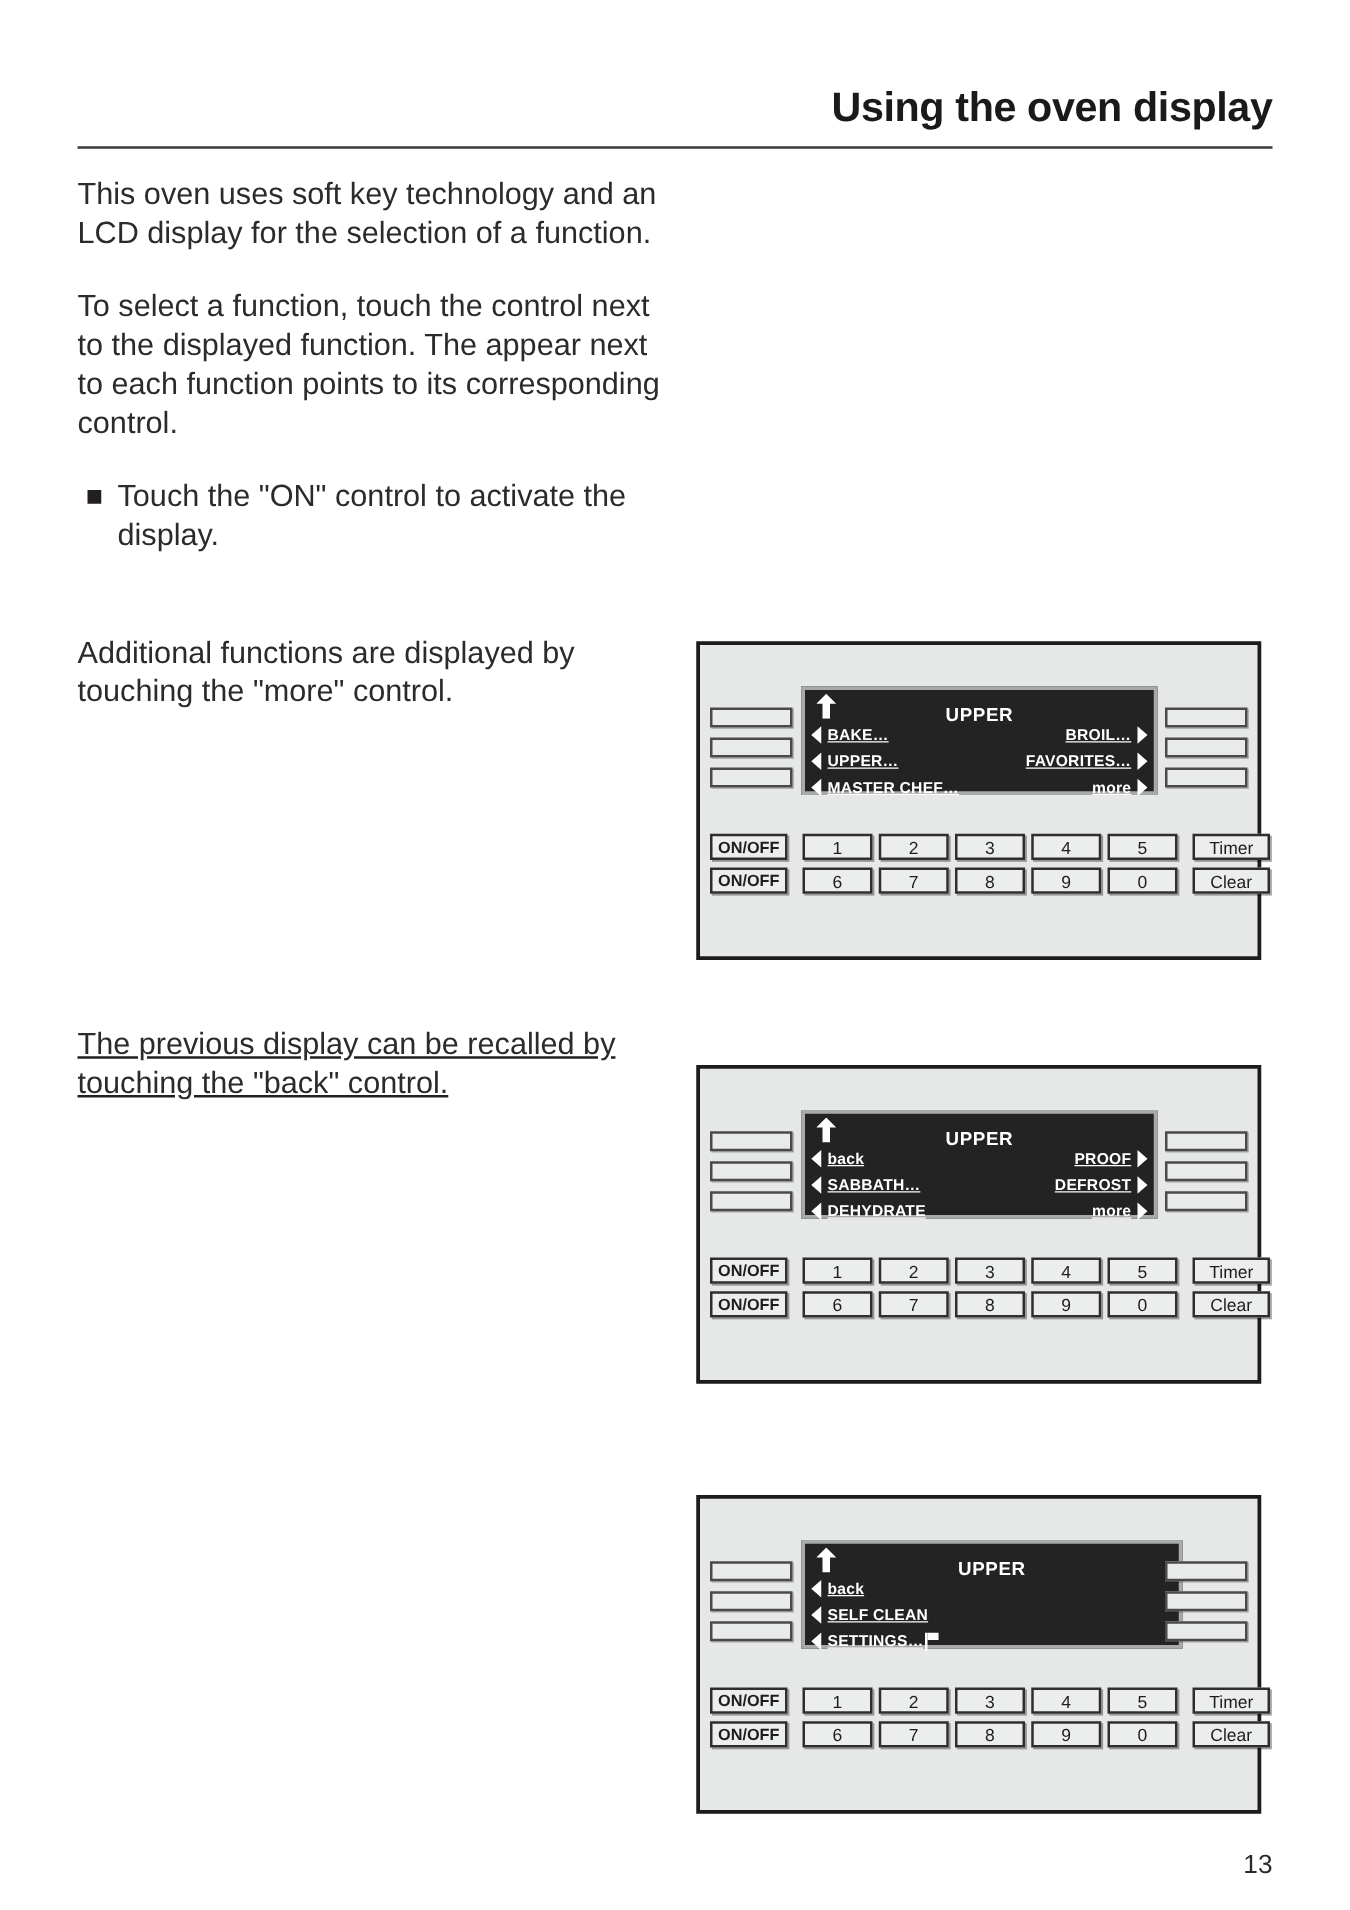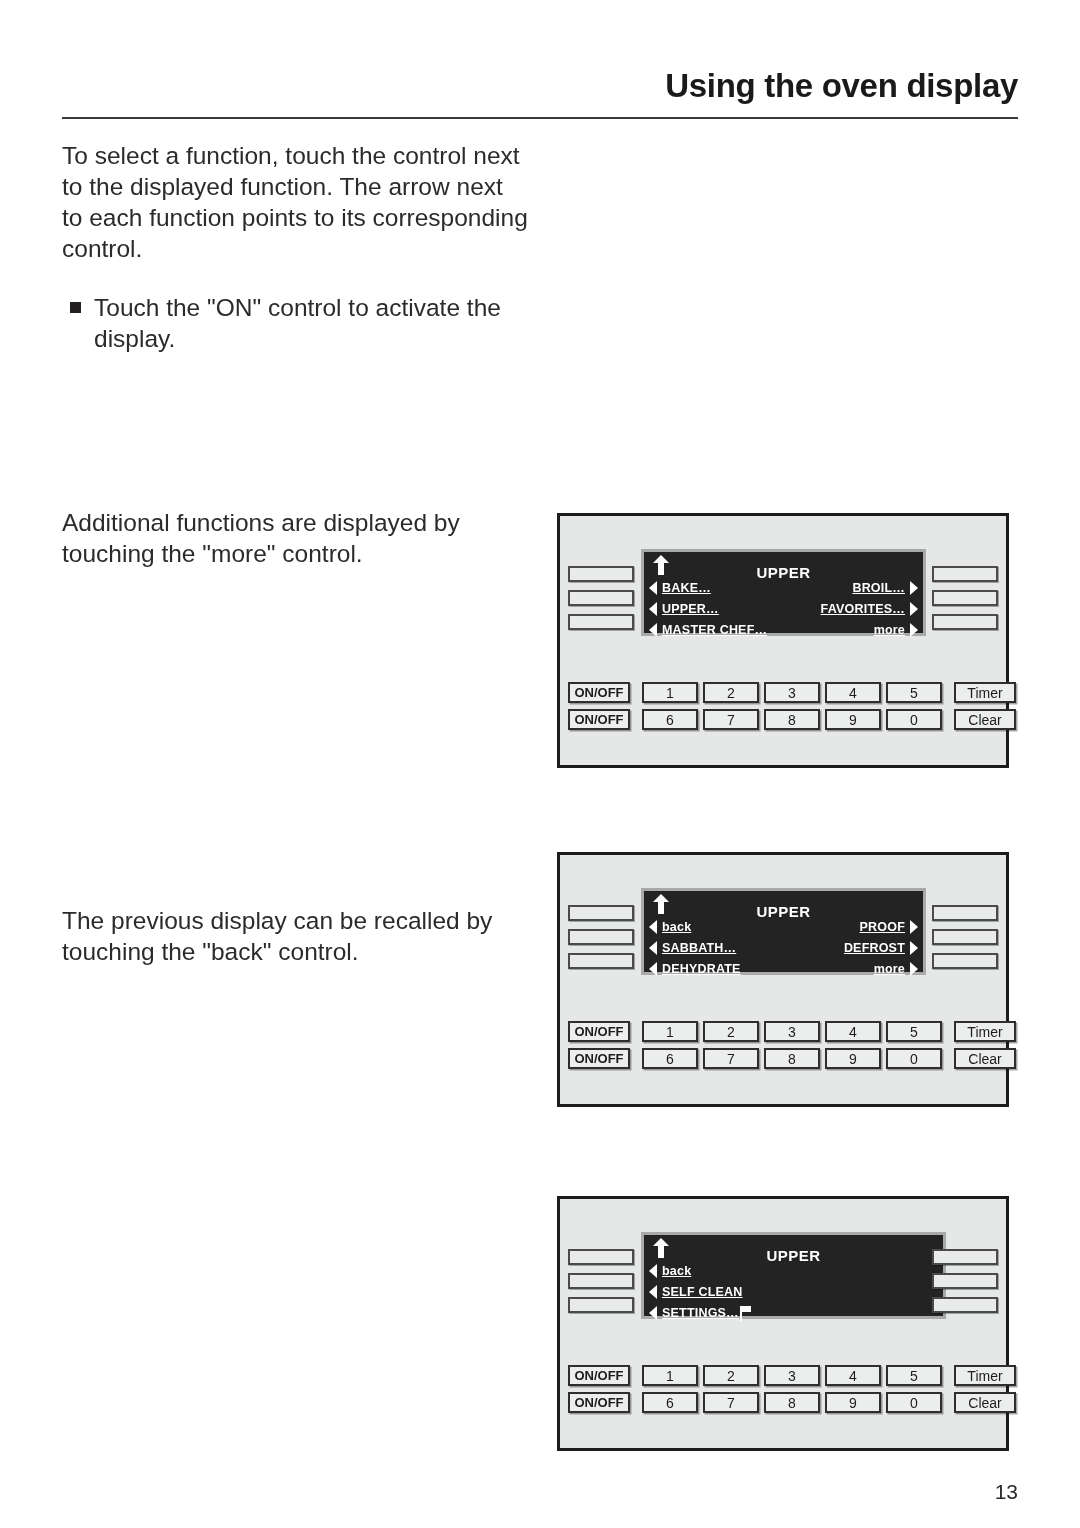--- a/index.html
+++ b/index.html
@@ -172,21 +172,20 @@
     margin-left: 1px;
     position: relative;
     top: 1px;
   }
 
   
   .keypad {
     position: absolute;
     display: flex;
     align-items: flex-start;
-    margin-top: 15px;
   }
   .key {
     border: 2px solid #2e2e2e;
     background: #eceded;
     box-sizing: border-box;
     font-size: 14px;
     color: #1d1d1d;
     display: flex;
     align-items: center;
     justify-content: center;
@@ -233,32 +232,33 @@
 </style>
 </head>
 <body>
 
 <div class="page-header">
   <div class="page-title">Using the oven display</div>
   <div class="header-rule"></div>
 </div>
 
 <div class="text-col" style="top:140px;">
-  <p class="para">To select a function, touch the control next to the displayed function. The arrow next to each function points to its corresponding control.</p>
+  <p class="para">This oven uses soft key technology and an LCD display for the selection of a function.</p>
+  <p class="para">To select a function, touch the control next to the displayed function. The appear next to each function points to its corresponding control.</p>
   <div class="bullet-row">
     <span class="bullet-sq"></span>
     <span class="bullet-text">Touch the "ON" control to activate the display.</span>
   </div>
 </div>
 
 <div class="text-col" style="top:507px;">
   <p class="para">Additional functions are displayed by touching the "more" control.</p>
 </div>
 
-<div class="text-col" style="top:905px;">
+<div class="text-col" style="top:820px;text-decoration:underline;">
   <p class="para">The previous display can be recalled by touching the "back" control.</p>
 </div>
 
 <div class="text-col" style="top:1207px;">
 </div>
 
 <div class="panel" style="left:557px; top:513px; width:452px; height:255px;">
   <div class="panel-inner">
 
     <div class="softkey-col" style="left:8px; top:50px;">

